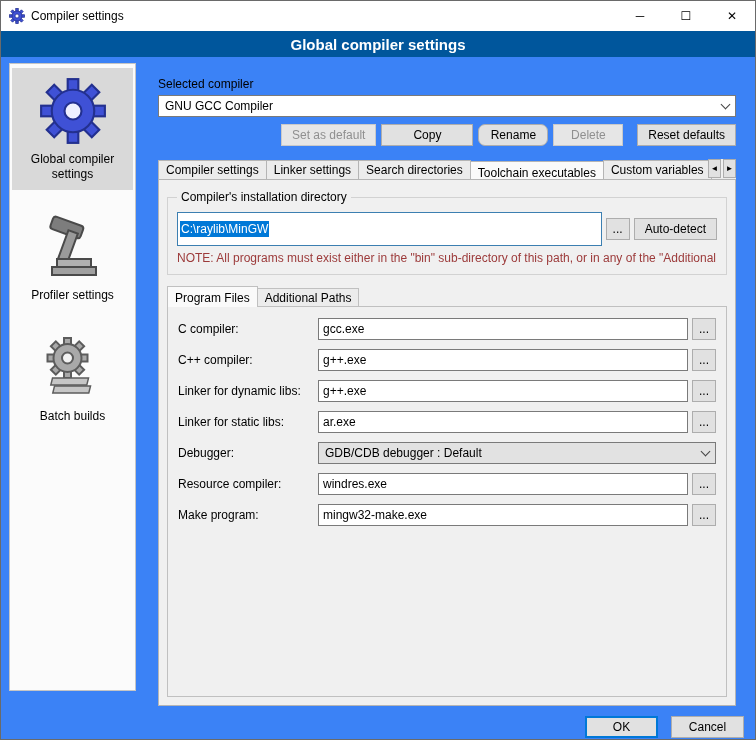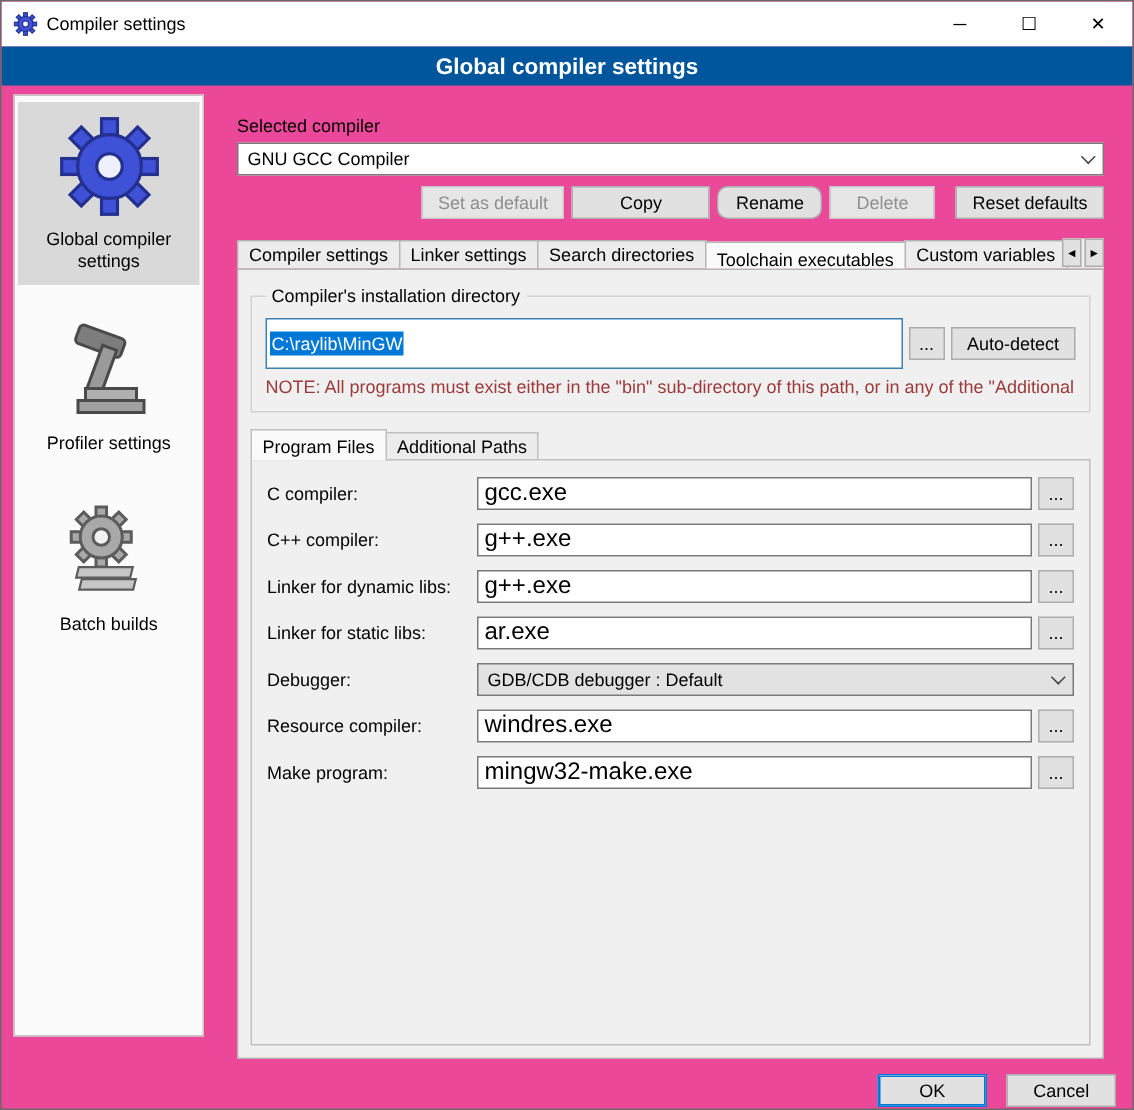--- a/index.html
+++ b/index.html
@@ -1,19 +1,19 @@
 <!DOCTYPE html>
 <html><head>
 <meta charset="utf-8">
 <style>
   * { box-sizing: border-box; margin: 0; padding: 0; }
   html,body { background:#fff; }
   body { font-family: "Liberation Sans", "DejaVu Sans", sans-serif; font-size: 12px; color:#000; }
 
-  .window { position: relative; width: 756px; height: 740px; background:#ec4899;
+  .window { position: relative; width: 756px; height: 740px; background:#3b82f6;
             border: 1px solid #6a6a6a; overflow: hidden; }
 
   
   .titlebar { height: 30px; background:#ffffff; display:flex; align-items:center; }
   .app-icon { width: 16px; height:16px; margin-left:8px; margin-right:6px; flex:0 0 auto; }
   .win-title { font-size:12px; }
   .caption-buttons { margin-left:auto; display:flex; height:100%; }
   .cap-btn { width:46px; height:100%; display:flex; align-items:center; justify-content:center;
              font-size:12px; cursor:default; }
 
@@ -77,21 +77,21 @@
   .subtab { background:#ececec; border:1px solid #c0c0c0; border-bottom:none; height:18px;
             padding:2px 7px 0; margin-right:-1px; white-space:nowrap; }
   .subtab.active { background:#fafafa; height:21px; padding-top:4px; z-index:2; position:relative;
                    margin-bottom:-1px; }
   .subpanel { border:1px solid #c0c0c0; flex:1; padding:11px 10px; background:#f0f0f0; }
 
   .fgrid { display:grid; grid-template-columns:136px 1fr 24px; column-gap:4px; row-gap:9px;
            align-items:center; }
   .flabel { white-space:nowrap; }
   .tinput { height:22px; border:1px solid #7a7a7a; background:#fff; padding:0 4px;
-            font-family:inherit; font-size:16px; width:100%; }
+            font-family:inherit; font-size:12px; width:100%; }
   .dselect { grid-column:2 / 4; height:22px; background:#e2e2e2; border:1px solid #7a7a7a;
              display:flex; align-items:center; padding:0 6px; }
   .dselect span.txt { flex:1; white-space:nowrap; overflow:hidden; }
 
   
   .footer { position:absolute; right:11px; bottom:1px; display:flex; gap:13px; }
   .footer button { min-width:73px; }
   .footer .okbtn { border:1px solid #0078d7; box-shadow:inset 0 0 0 1px #0078d7; }
 </style>
 </head>

